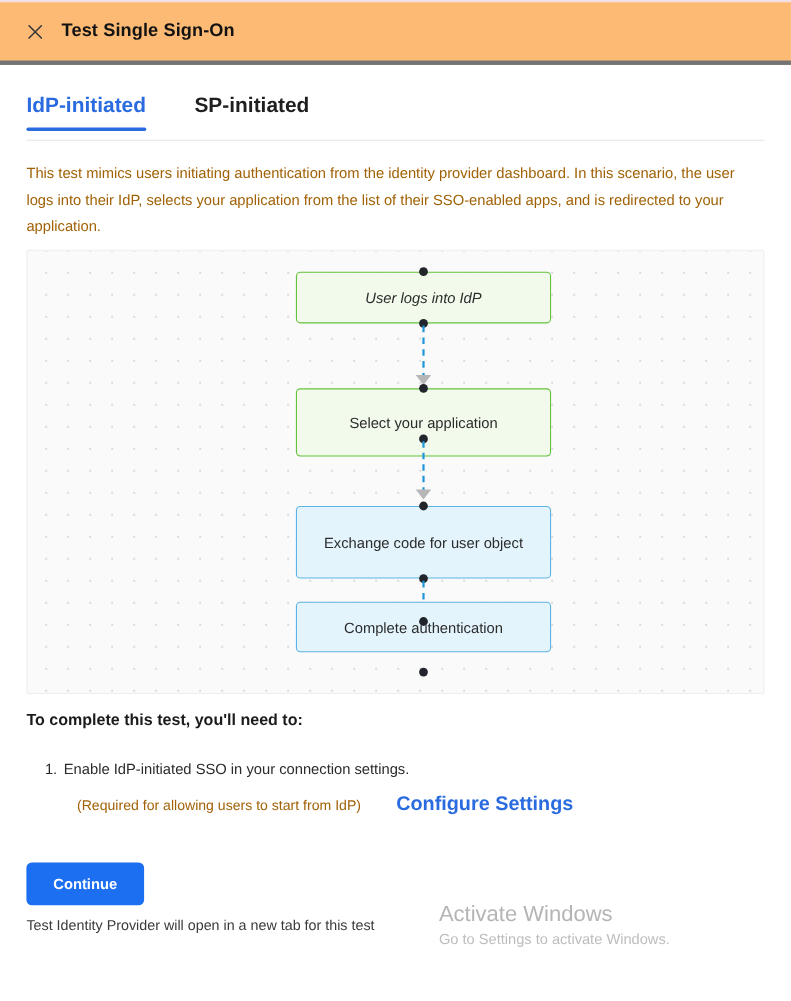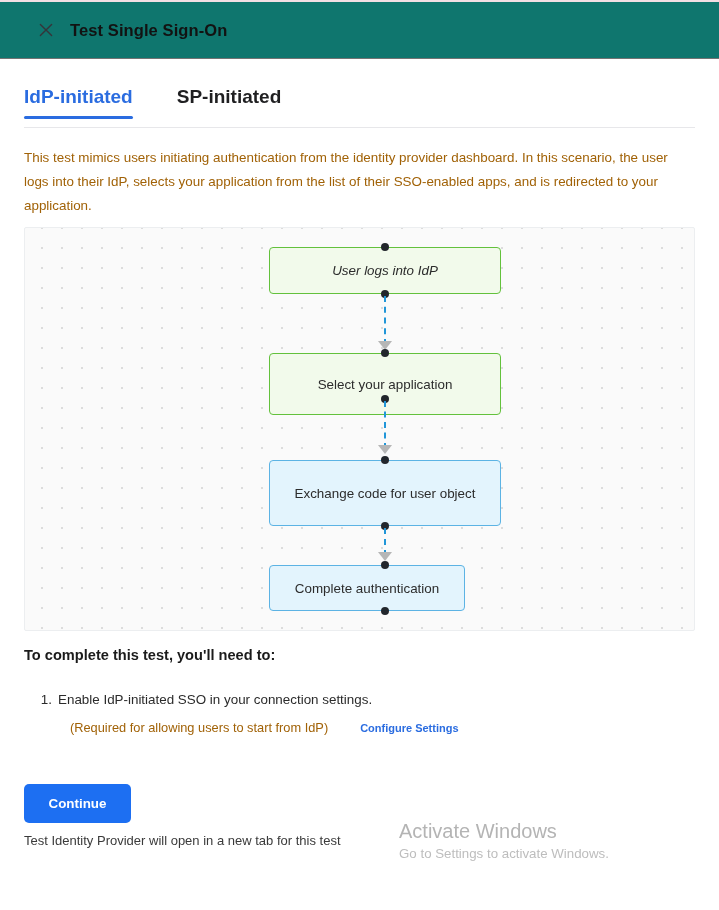--- a/index.html
+++ b/index.html
@@ -26,25 +26,25 @@
     background: #f3dfe4;
   }
 
   
   .header {
     position: absolute;
     top: 2px; left: 0;
     width: 719px;
     height: 57px;
     box-sizing: border-box;
-    border-bottom: 1px solid #737373;
+    border-bottom: 4px solid #737373;
     display: flex;
     align-items: center;
-    padding-left: 36px;
-    background: #0f766e;
+    padding-left: 22px;
+    background: #fdba74;
   }
   .close-icon {
     width: 20px;
     height: 20px;
     flex: 0 0 20px;
     display: flex;
     align-items: center;
     justify-content: center;
     cursor: pointer;
   }
@@ -209,21 +209,21 @@
     margin-left: 46px;
     display: flex;
     align-items: baseline;
   }
   .req-note {
     font-size: 12.8px;
     color: #a16207;
   }
   .req-link {
     margin-left: 32px;
-    font-size: 11px;
+    font-size: 18px;
     font-weight: 700;
     color: #2a6ce0;
     cursor: pointer;
     text-decoration: none;
   }
 
   
   .continue-btn {
     position: absolute;
     top: 784px;
@@ -313,21 +313,21 @@
 
     <div class="node blue" style="left:244px; top:232px; width:232px; height:66px;">
       <span>Exchange code for user object</span>
     </div>
     <div class="port" style="left:360px; top:232px;"></div>
     <div class="port" style="left:360px; top:298px;"></div>
 
     <div class="conn" style="left:360px; top:300px; height:28px;"></div>
     <div class="arrow" style="left:360px; top:324px;"></div>
 
-    <div class="node blue" style="left:244px; top:337px; width:196px; height:46px;">
+    <div class="node blue" style="left:244px; top:319px; width:232px; height:46px;">
       <span>Complete authentication</span>
     </div>
     <div class="port" style="left:360px; top:337px;"></div>
     <div class="port" style="left:360px; top:383px;"></div>
 
   </div>
 </div>
 
 <div class="req-title">To complete this test, you'll need to:</div>
 

